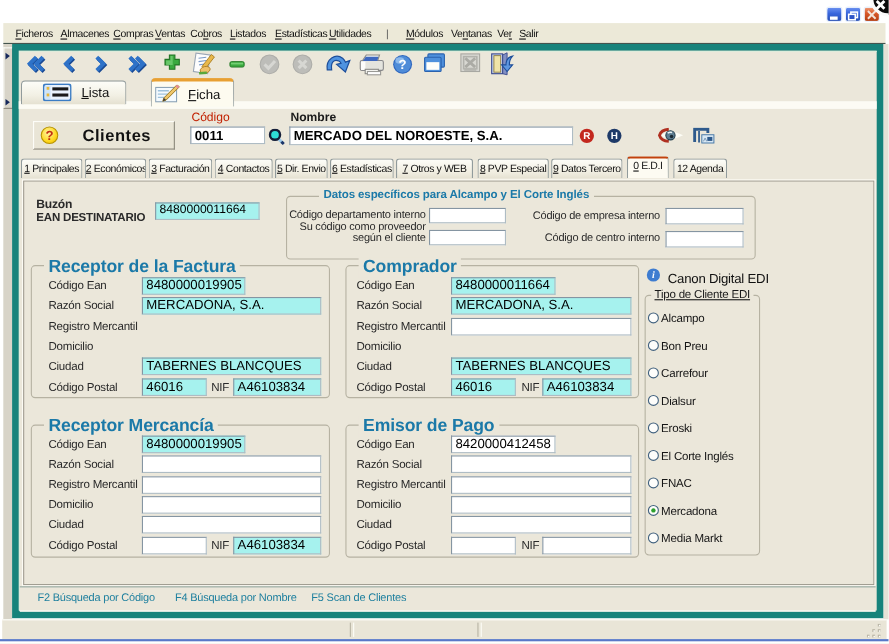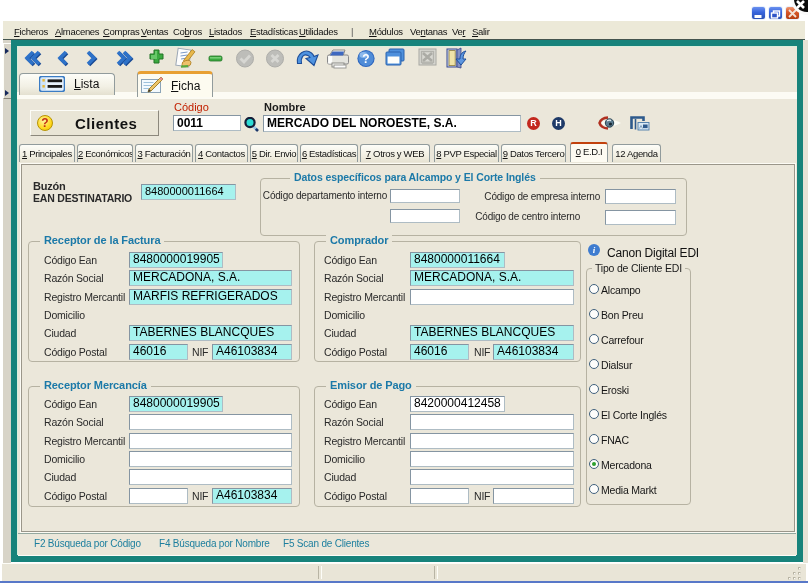--- a/index.html
+++ b/index.html
@@ -27,22 +27,22 @@
 
 #tabband{position:absolute;left:0px;top:46px;width:780px;height:7px;background:#FCFBF4;}
 .ltab{position:absolute;top:27px;height:22px;box-sizing:border-box;border:1px solid #919B9C;border-bottom:none;border-radius:4px 4px 0 0;font-size:12px;color:#111;}
 #tab-lista{left:2px;width:96px;background:linear-gradient(180deg,#FDFDF8,#F2F0E4 60%,#E4E0D0);}
 #tab-ficha{left:120px;width:76px;background:#FDFBF0;border-top:3px solid #E8A033;height:26px;top:25px;z-index:3;}
 
 #cbox{position:absolute;left:13px;top:64px;width:127px;height:24px;background:#E9E5D6;border-top:1px solid #FDFDF8;border-left:1px solid #FDFDF8;border-right:1px solid #8C887C;border-bottom:1px solid #8C887C;}
 .inp{position:absolute;background:#FFFFFF;border:1px solid #8595A2;border-bottom-color:#AEBCC4;border-right-color:#AEBCC4;box-sizing:border-box;font-family:"Liberation Sans",sans-serif;font-size:12px;color:#000;padding:0px 3px;line-height:13px;}
 .cyan{background:#A6F2EE;}
 .gb{position:absolute;border:1px solid #B6B2A2;border-radius:4px;}
-.gbt{position:absolute;font-size:11px;letter-spacing:-0.1px;font-weight:bold;color:#1B79A8;background:#EBE7DA;padding:0 4px;white-space:nowrap;}
-.gbt2{position:absolute;font-size:10.5px;letter-spacing:-0.2px;color:#1a1a1a;background:#EBE7DA;padding:0 3px;white-space:nowrap;}
+.gbt{position:absolute;font-size:16px;letter-spacing:-0.1px;font-weight:bold;color:#1B79A8;background:#EBE7DA;padding:0 4px;white-space:nowrap;}
+.gbt2{position:absolute;font-size:10.5px;letter-spacing:-0.2px;color:#1a1a1a;background:#EBE7DA;padding:0 3px;white-space:nowrap;text-decoration:underline;}
 .lbl{position:absolute;font-size:10.5px;letter-spacing:-0.2px;color:#2A2A2A;white-space:nowrap;}
 .lblr{position:absolute;font-size:10px;letter-spacing:-0.2px;color:#2A2A2A;white-space:nowrap;text-align:right;}
 
 .ntab{position:absolute;top:98px;height:18px;box-sizing:border-box;background:linear-gradient(180deg,#FDFDF8,#F0EDE0 70%,#E6E2D2);border:1px solid #919B9C;border-bottom:none;border-radius:3px 3px 0 0;font-size:9.5px;letter-spacing:-0.35px;color:#111;text-align:center;line-height:17px;white-space:nowrap;overflow:hidden;}
 .ntab.sel{top:96px;height:20px;background:#FDFBF2;border-top:2px solid #c2410c;line-height:16px;z-index:2;}
 
 #panel{position:absolute;left:4px;top:118px;width:772px;height:366px;border:1px solid #9A968A;outline:1px solid #FCFBF4;background:#EBE7DA;}
 #footer{position:absolute;left:1px;top:487px;width:778px;height:21px;background:#EBE7DA;border-top:1px solid #94A8A0;border-bottom:1px solid #FDFDF8;font-size:10px;letter-spacing:-0.2px;color:#1D7F9E;}
 
 .radio{position:absolute;width:10px;height:10px;border:1px solid #41617E;border-radius:50%;background:#FDFDFB;box-sizing:border-box;}
@@ -237,34 +237,34 @@
 
     <div id="panel">
       <div class="lbl" style="left:11px;top:15px;font-weight:bold;font-size:11px;">Buzón</div>
       <div class="lbl" style="left:11px;top:27px;font-weight:bold;font-size:10.5px;">EAN DESTINATARIO</div>
       <div class="inp cyan" style="left:119px;top:19px;width:95px;height:16px;font-size:11px;">8480000011664</div>
 
       <div class="gb" style="left:238px;top:13px;width:425px;height:56px;"></div>
       <div class="gbt" style="left:244px;top:6px;font-size:10.5px;margin-left:24px;">Datos específicos para Alcampo y El Corte Inglés</div>
       <div class="lblr" style="left:225px;top:25px;width:140px;">Código departamento interno</div>
       <div class="inp" style="left:368px;top:24px;width:70px;height:14px;"></div>
+      <div class="lblr" style="left:245px;top:37px;width:120px;line-height:10px;">Su código como proveedor<br>según el cliente</div>
       <div class="inp" style="left:368px;top:44px;width:70px;height:14px;"></div>
       <div class="lblr" style="left:448px;top:26px;width:130px;">Código de empresa interno</div>
       <div class="inp" style="left:583px;top:24px;width:71px;height:15px;"></div>
-      <div class="lblr" style="left:428px;top:46px;width:130px;">Código de centro interno</div>
+      <div class="lblr" style="left:448px;top:46px;width:130px;">Código de centro interno</div>
       <div class="inp" style="left:583px;top:45px;width:71px;height:15px;"></div>
 
       <div class="gb" style="left:6px;top:76px;width:270px;height:119px;"></div>
       <div class="gbt" style="left:18px;top:69px;">Receptor de la Factura</div>
       <div class="lbl" style="left:22px;top:89px;">Código Ean</div>
       <div class="inp cyan" style="left:107px;top:87px;width:94px;height:16px;">8480000019905</div>
       <div class="lbl" style="left:22px;top:107px;">Razón Social</div>
       <div class="inp cyan" style="left:107px;top:105px;width:163px;height:16px;">MERCADONA, S.A.</div>
       <div class="lbl" style="left:22px;top:126px;">Registro Mercantil</div>
-      <div class="inp cyan" style="left:107px;top:124px;width:163px;height:16px;">MARFIS REFRIGERADOS</div>
       <div class="lbl" style="left:22px;top:144px;">Domicilio</div>
       <div class="lbl" style="left:22px;top:162px;">Ciudad</div>
       <div class="inp cyan" style="left:107px;top:160px;width:163px;height:16px;">TABERNES BLANCQUES</div>
       <div class="lbl" style="left:22px;top:181px;">Código Postal</div>
       <div class="inp cyan" style="left:107px;top:179px;width:59px;height:16px;">46016</div>
       <div class="lbl" style="left:170px;top:181px;">NIF</div>
       <div class="inp cyan" style="left:190px;top:179px;width:80px;height:16px;">A46103834</div>
 
       <div class="gb" style="left:292px;top:76px;width:265px;height:119px;"></div>
       <div class="gbt" style="left:304px;top:69px;">Comprador</div>

